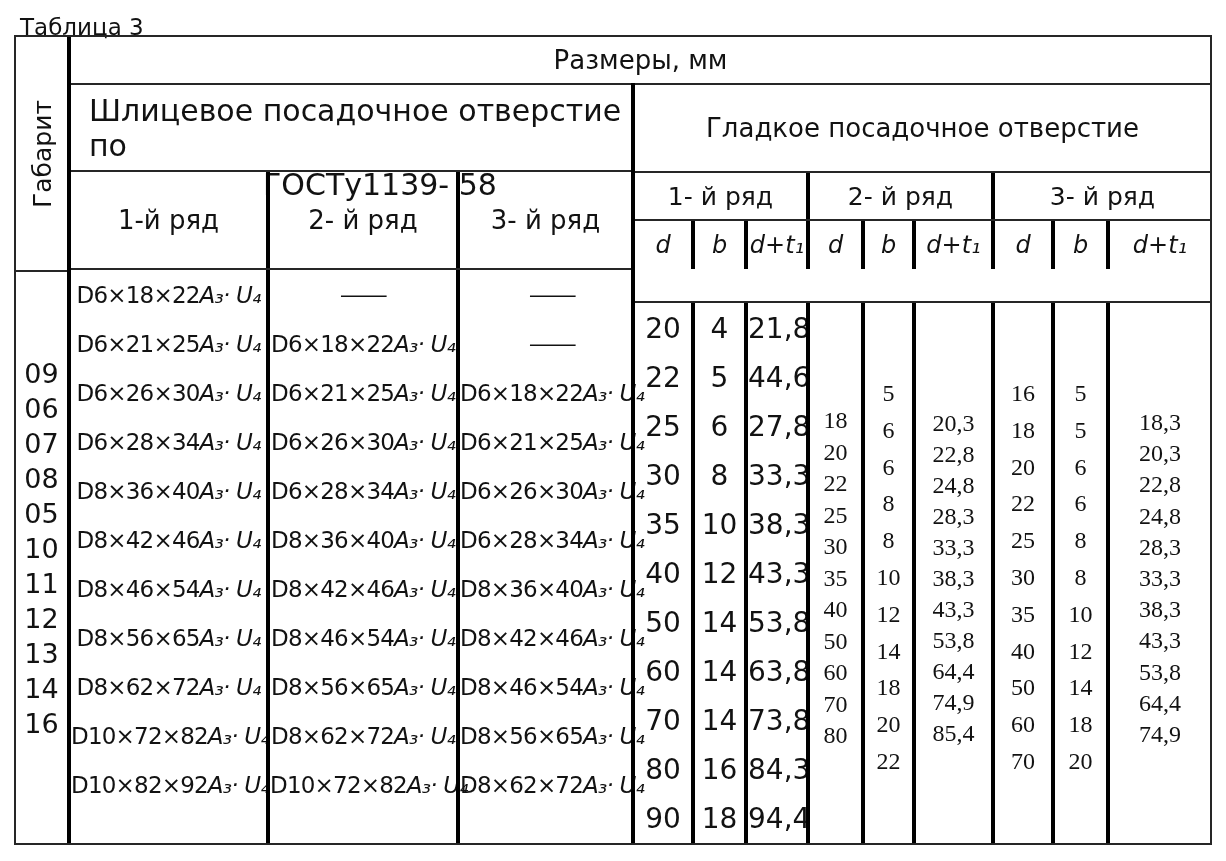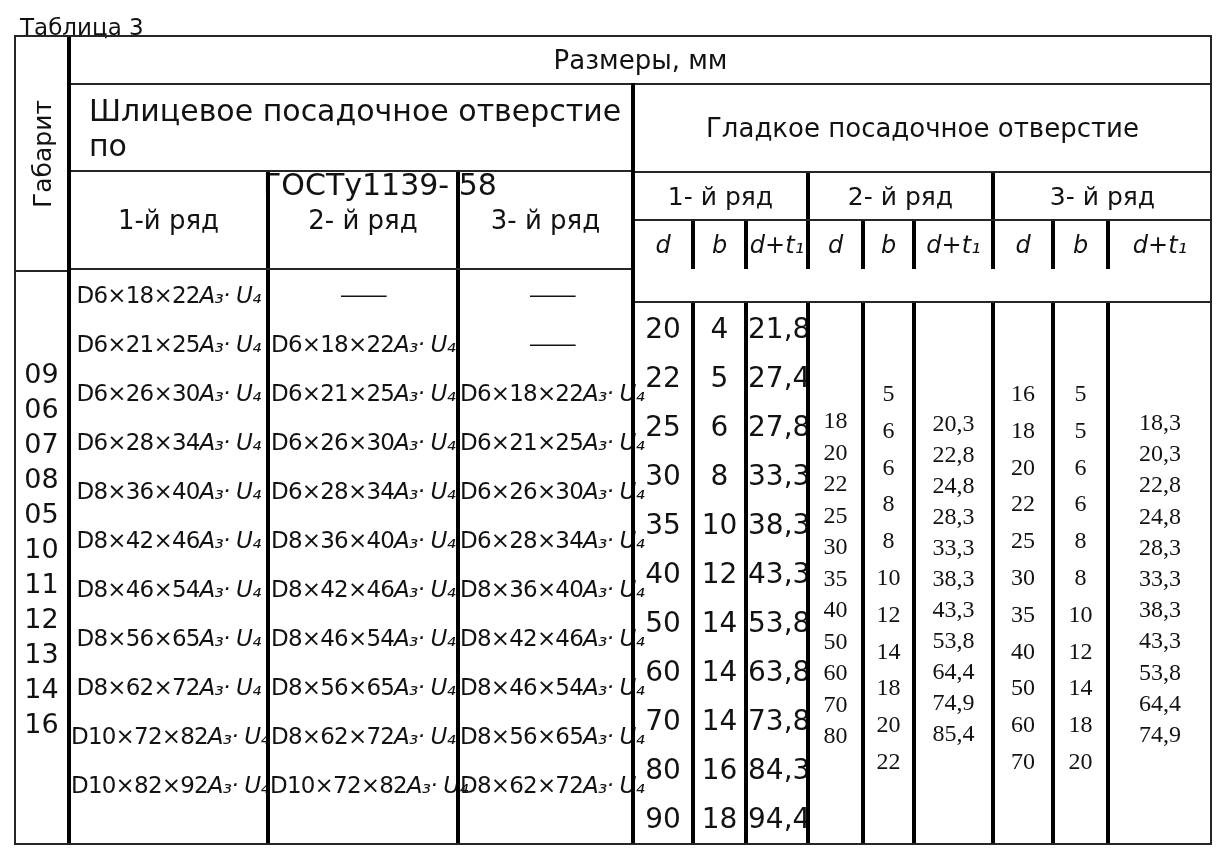--- a/index.html
+++ b/index.html
@@ -205,21 +205,21 @@
                 <div class="line">10</div>
                 <div class="line">12</div>
                 <div class="line">14</div>
                 <div class="line">14</div>
                 <div class="line">14</div>
                 <div class="line">16</div>
                 <div class="line">18</div>
               </div>
             <div class="vlist num-r1 w-c3 bl">
                 <div class="line">21,8</div>
-                <div class="line">27,4</div>
+                <div class="line">44,6</div>
                 <div class="line">27,8</div>
                 <div class="line">33,3</div>
                 <div class="line">38,3</div>
                 <div class="line">43,3</div>
                 <div class="line">53,8</div>
                 <div class="line">63,8</div>
                 <div class="line">73,8</div>
                 <div class="line">84,3</div>
                 <div class="line">94,4</div>
               </div>

